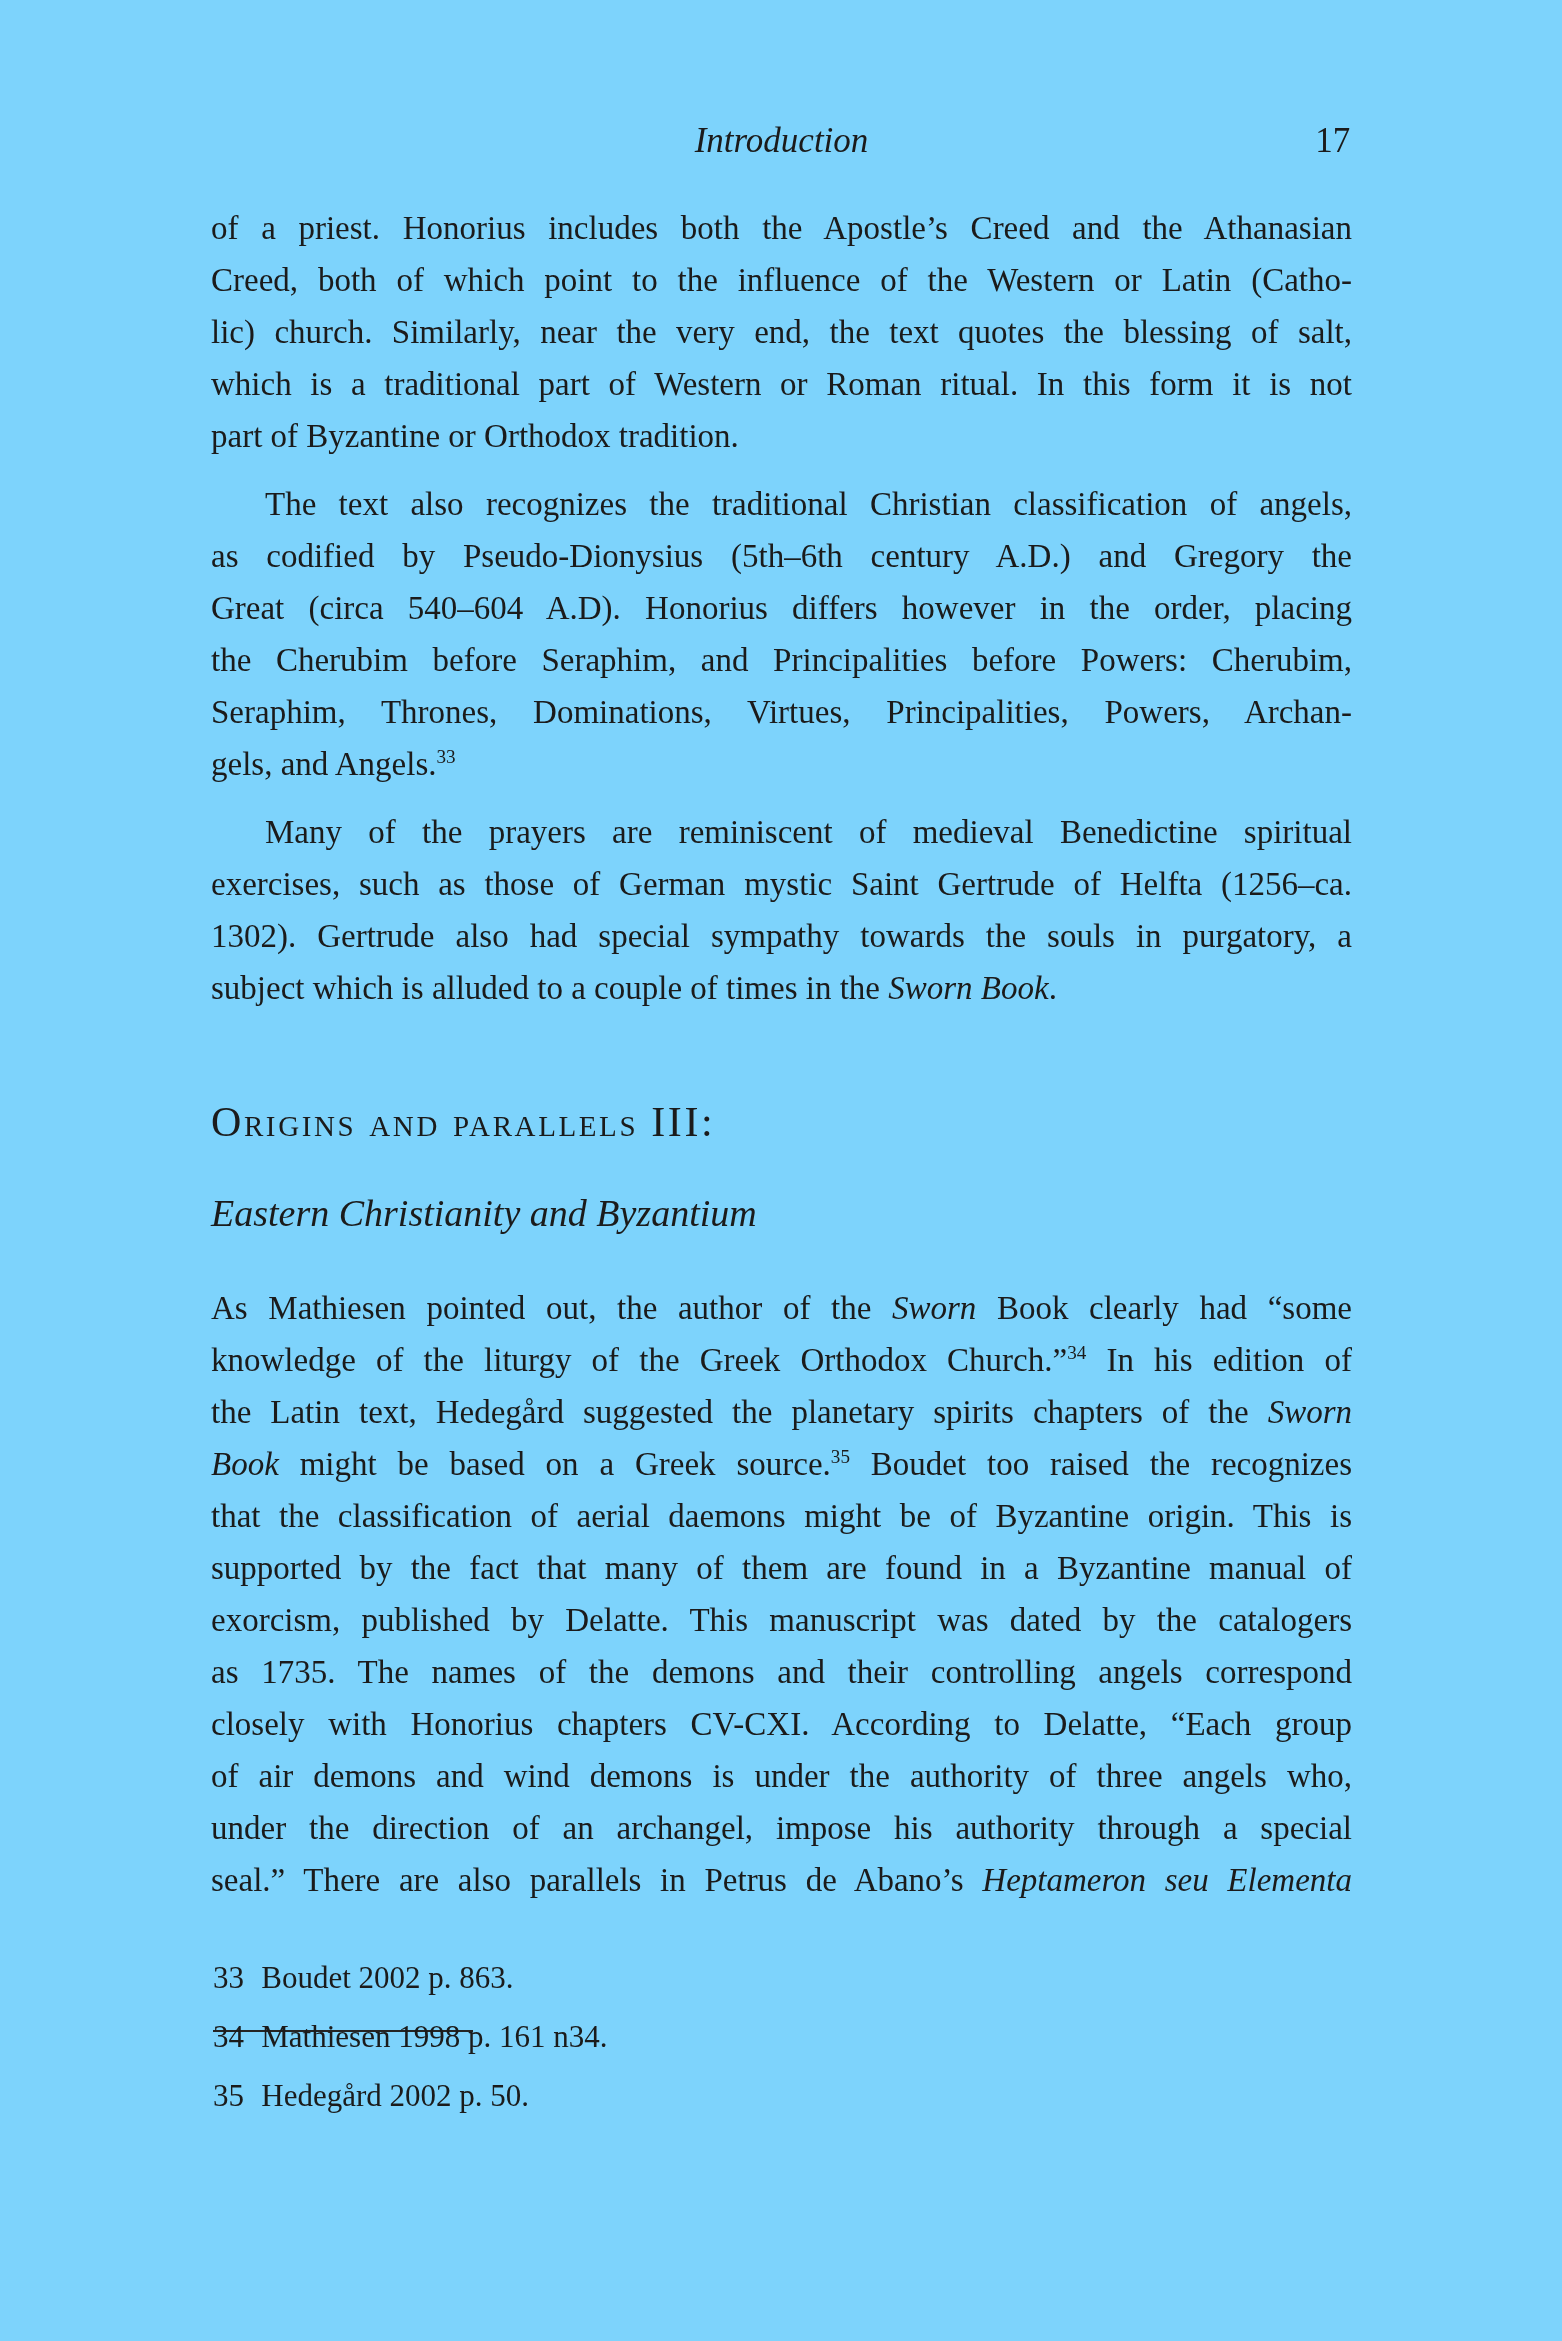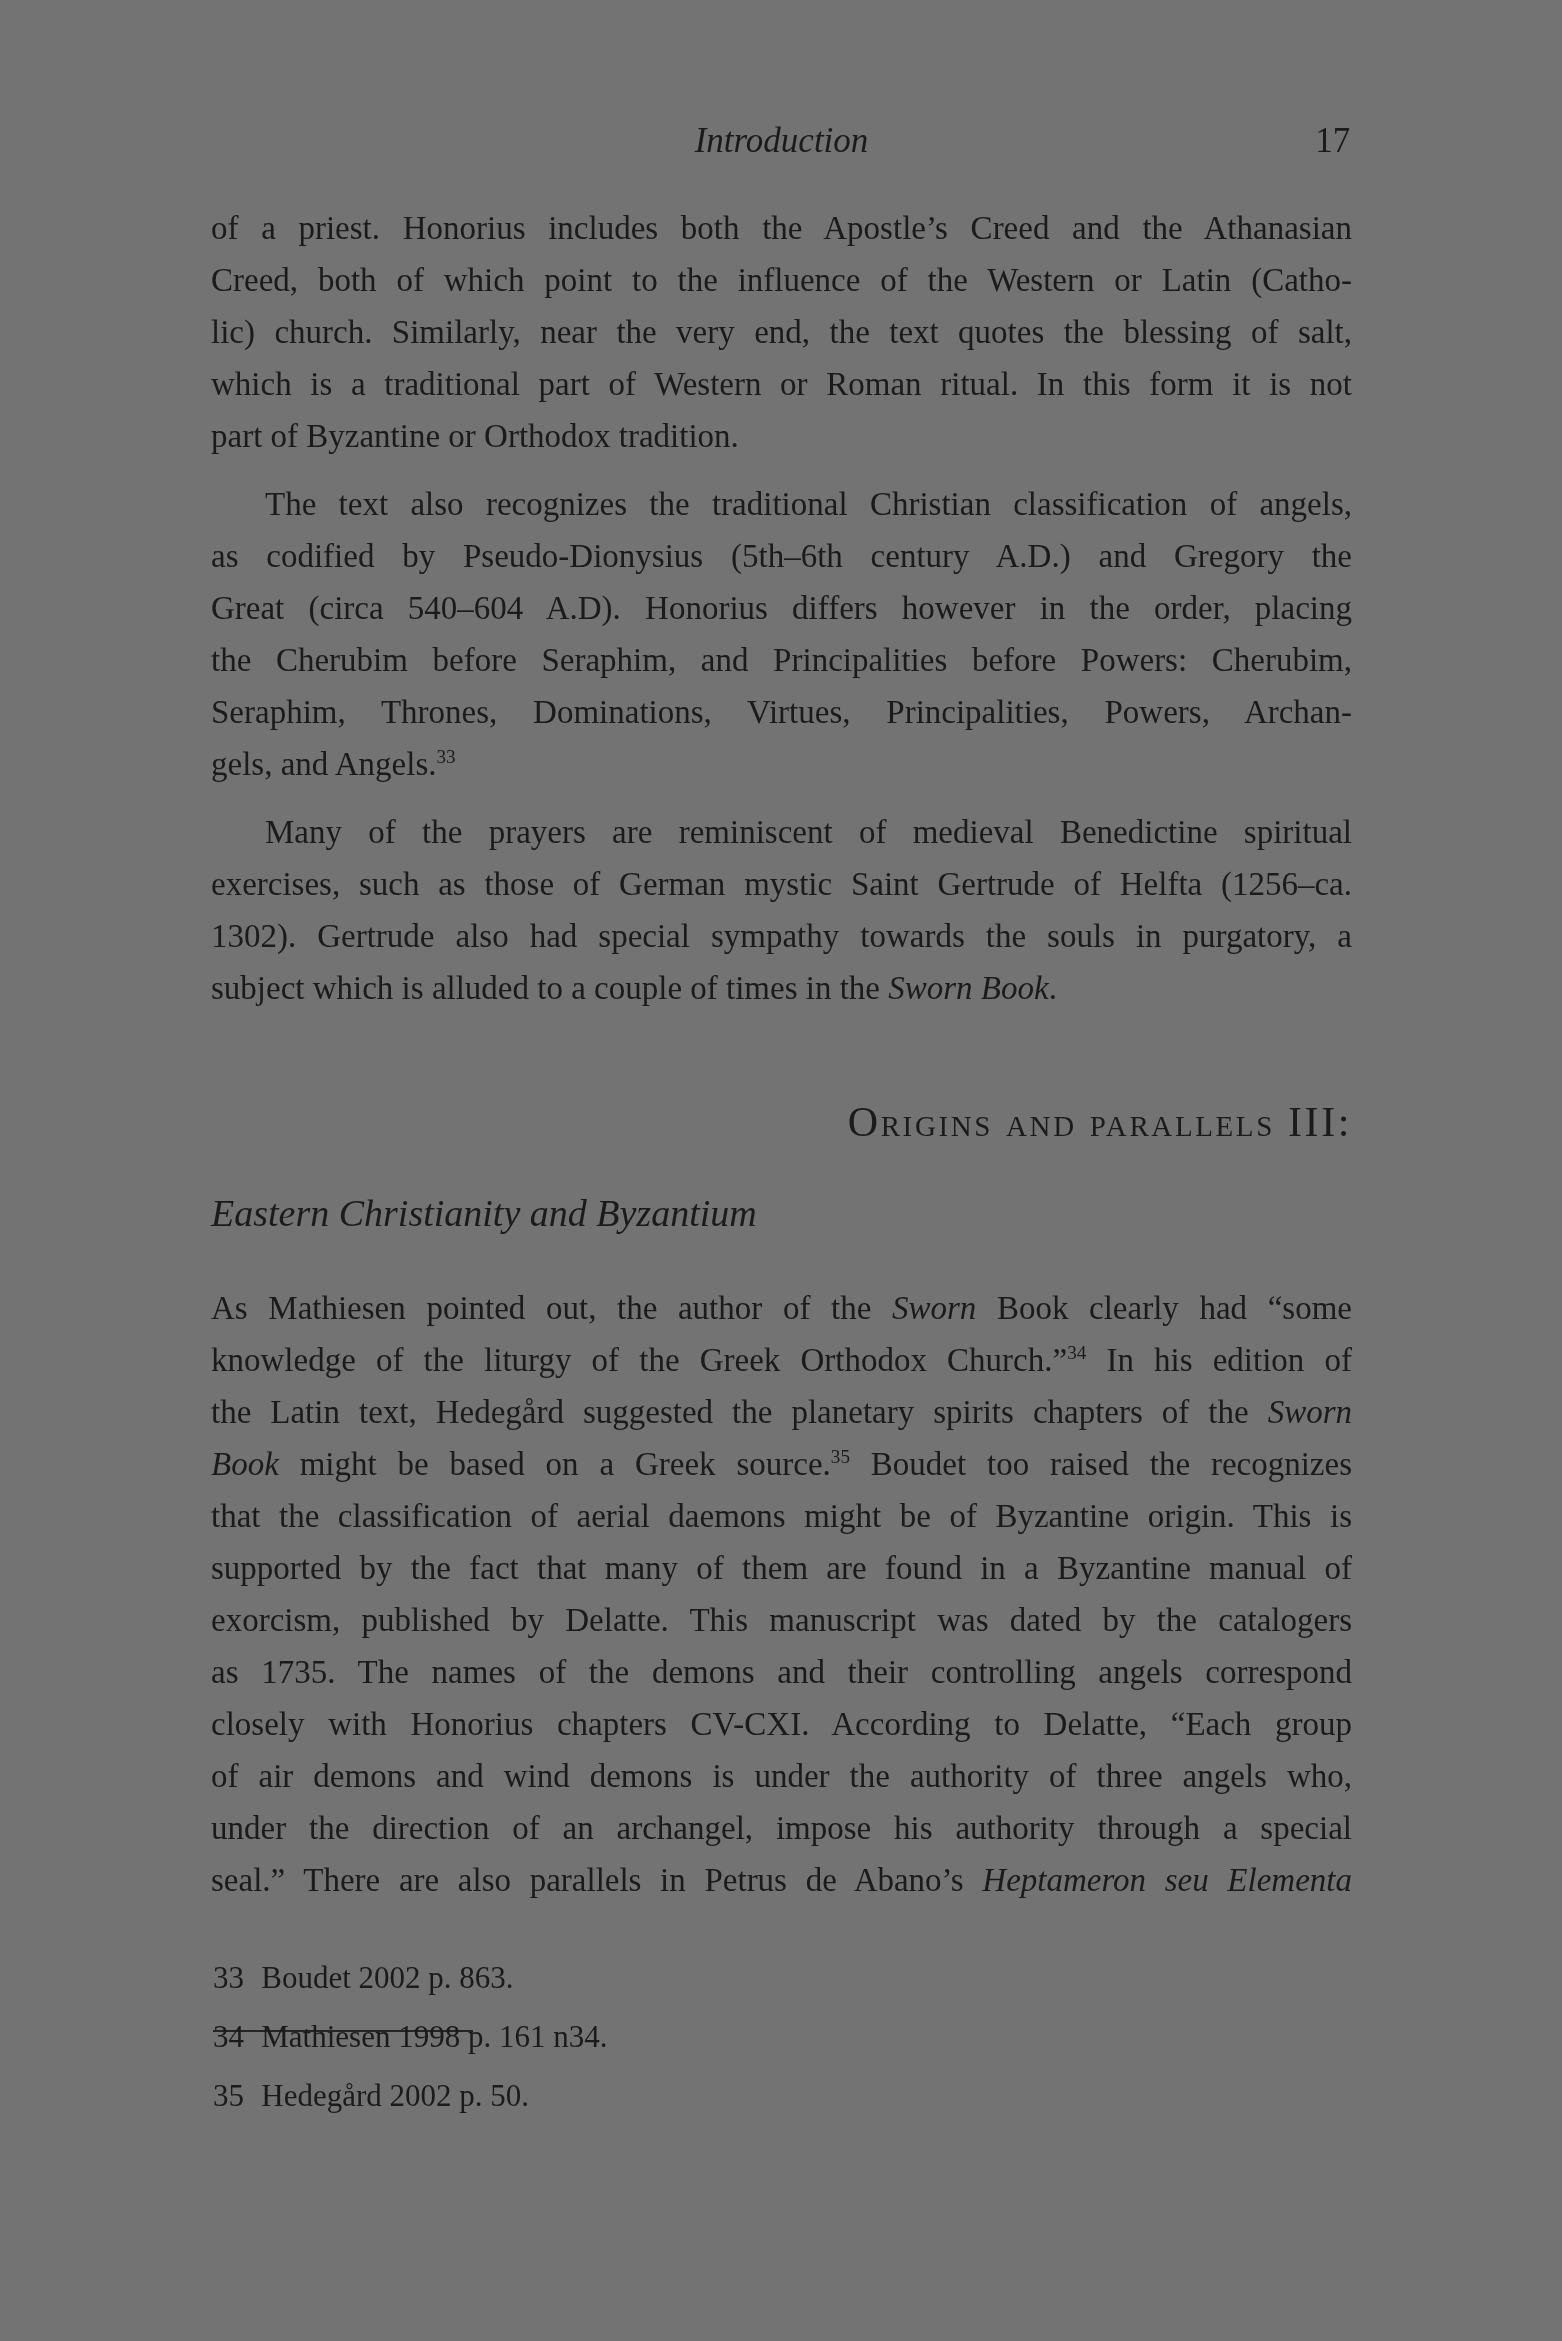--- a/index.html
+++ b/index.html
@@ -52,21 +52,21 @@
     text-align-last: left;
   }
   .it { font-style: italic; }
   sup {
     font-size: 58%;
     vertical-align: super;
     line-height: 0;
   }
   .heading {
     margin-top: 82px;
-    text-align: right;
+    text-align: left;
     font-variant: small-caps;
     font-size: 42px;
     letter-spacing: 2.6px;
     line-height: 52px;
   }
   .subheading {
     margin-top: 39px;
     margin-bottom: 43px;
     text-align: left;
     font-style: italic;
@@ -88,21 +88,21 @@
     width: 1141px;
     font-size: 31px;
     line-height: 59px;
   }
   .footnote { white-space: nowrap; }
   .fn-num { display: inline-block; margin-right: 17.3px; }
 </style>
 </head>
 <body>
 
-<div class="page" style="background: #737373; color: rgb(27, 27, 27);">
+<div class="page" style="background: #7dd3fc; color: rgb(27, 27, 27);">
 
   <div class="running-header">
     <span class="header-title">Introduction</span>
     <span class="page-number">17</span>
   </div>
 
   <div class="body-text" id="body-root">
       <div class="para">
         <div class="line"><span>of a priest. Honorius includes both the Apostle’s Creed and the Athanasian</span></div>
         <div class="line"><span>Creed, both of which point to the influence of the Western or Latin (Catho-</span></div>

